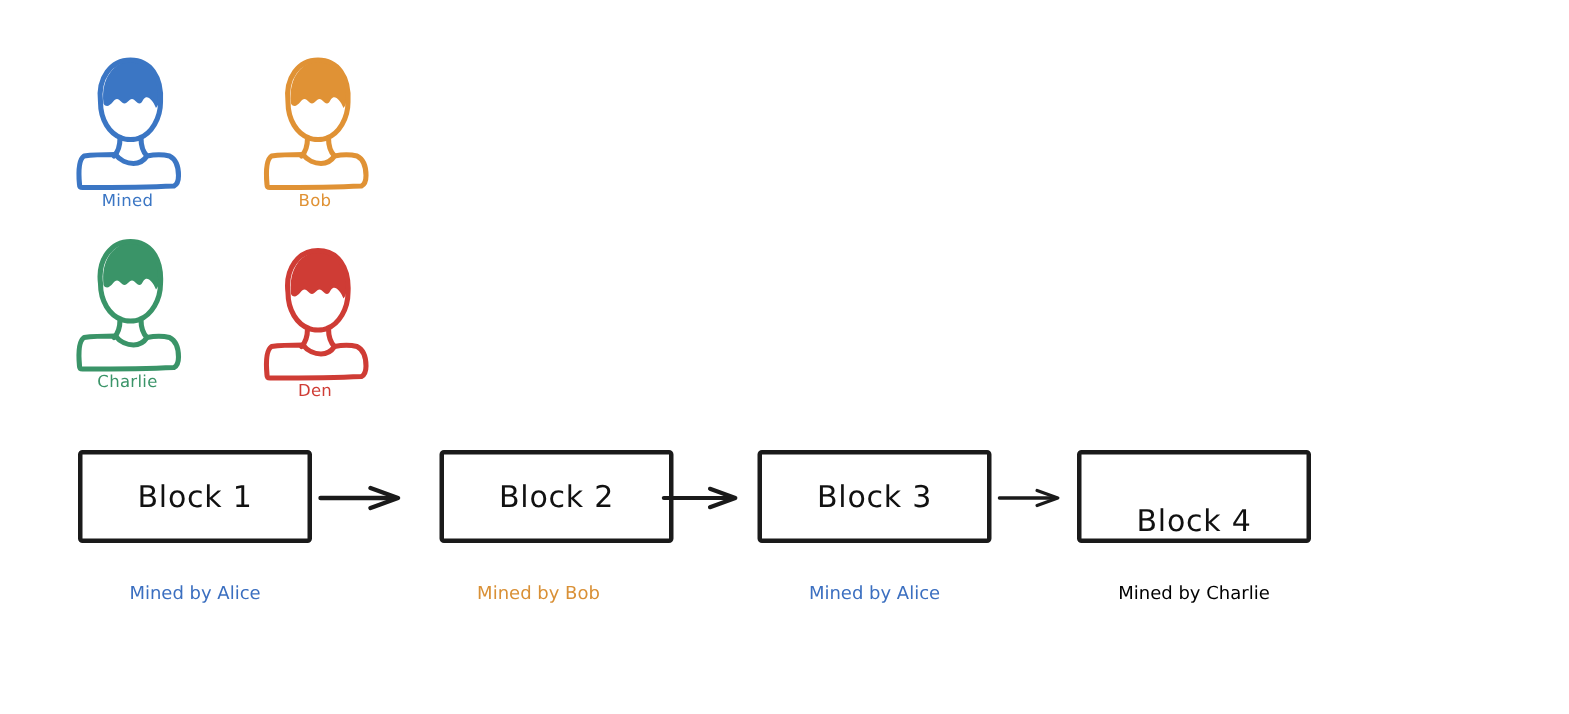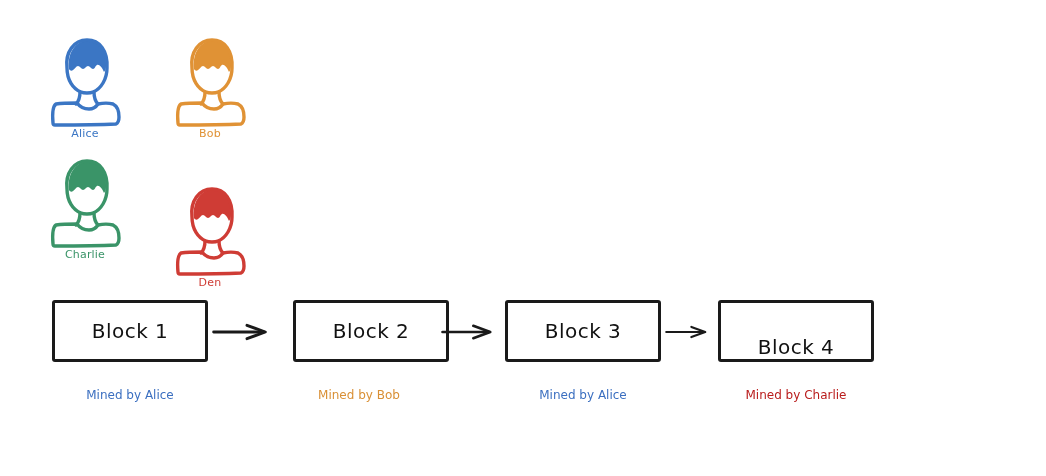--- a/index.html
+++ b/index.html
@@ -119,21 +119,21 @@
 
     <div class="avatar-cell" id="cell-0" style="left: 45px; top: 35px;">
       <div class="avatar-glyph">
         <svg viewBox="0 0 80 95" xmlns="http://www.w3.org/2000/svg">
           <path class="av-hair" d="M24 34 C22 16 32 6 42 6 C54 6 62 15 61 31 C61 34 60 36 59 37 C57 32 54 29 52 30 C50 31 50 34 48 34 C46 34 45 31 43 31 C41 31 40 34 38 34 C36 34 35 31 33 31 C31 31 30 34 28 35 C27 36 25 36 24 34 Z" fill="#3b76c4"></path>
           <path class="av-line" d="M22 33 C20 17 29 5 42 5 C55 5 63 16 62 33 C62 44 56 54 48 57 C46 58 44 58 42 58 C40 58 38 58 36 57 C28 54 22 45 22 33 Z" fill="none" stroke="#3b76c4" stroke-width="3.4" stroke-linecap="round" stroke-linejoin="round"></path>
           <path class="av-line" d="M35 57 C35 62 34 66 31 69 M49 57 C49 62 50 66 53 69" fill="none" stroke="#3b76c4" stroke-width="3.4" stroke-linecap="round" stroke-linejoin="round"></path>
           <path class="av-line" d="M8 88 C7 77 8 71 11 69 C18 68 27 68 32 68 C35 72 40 74 44 74 C48 74 51 72 53 69 C58 68 64 68 68 69 C72 71 74 76 74 82 C74 86 73 88 71 89 C50 90 26 90 10 90 C8 90 8 89 8 88 Z" fill="none" stroke="#3b76c4" stroke-width="3.4" stroke-linecap="round" stroke-linejoin="round"></path>
         </svg>
       </div>
-      <div class="avatar-name" style="color: rgb(59, 118, 196);">Alice</div>
+      <div class="avatar-name" style="color: rgb(59, 118, 196);">Mined</div>
     </div>
 
     <div class="avatar-cell" id="cell-1" style="left: 170px; top: 35px;">
       <div class="avatar-glyph">
         <svg viewBox="0 0 80 95" xmlns="http://www.w3.org/2000/svg">
           <path class="av-hair" d="M24 34 C22 16 32 6 42 6 C54 6 62 15 61 31 C61 34 60 36 59 37 C57 32 54 29 52 30 C50 31 50 34 48 34 C46 34 45 31 43 31 C41 31 40 34 38 34 C36 34 35 31 33 31 C31 31 30 34 28 35 C27 36 25 36 24 34 Z" fill="#e09235"></path>
           <path class="av-line" d="M22 33 C20 17 29 5 42 5 C55 5 63 16 62 33 C62 44 56 54 48 57 C46 58 44 58 42 58 C40 58 38 58 36 57 C28 54 22 45 22 33 Z" fill="none" stroke="#e09235" stroke-width="3.4" stroke-linecap="round" stroke-linejoin="round"></path>
           <path class="av-line" d="M35 57 C35 62 34 66 31 69 M49 57 C49 62 50 66 53 69" fill="none" stroke="#e09235" stroke-width="3.4" stroke-linecap="round" stroke-linejoin="round"></path>
           <path class="av-line" d="M8 88 C7 77 8 71 11 69 C18 68 27 68 32 68 C35 72 40 74 44 74 C48 74 51 72 53 69 C58 68 64 68 68 69 C72 71 74 76 74 82 C74 86 73 88 71 89 C50 90 26 90 10 90 C8 90 8 89 8 88 Z" fill="none" stroke="#e09235" stroke-width="3.4" stroke-linecap="round" stroke-linejoin="round"></path>
         </svg>
@@ -146,21 +146,21 @@
         <svg viewBox="0 0 80 95" xmlns="http://www.w3.org/2000/svg">
           <path class="av-hair" d="M24 34 C22 16 32 6 42 6 C54 6 62 15 61 31 C61 34 60 36 59 37 C57 32 54 29 52 30 C50 31 50 34 48 34 C46 34 45 31 43 31 C41 31 40 34 38 34 C36 34 35 31 33 31 C31 31 30 34 28 35 C27 36 25 36 24 34 Z" fill="#3a9468"></path>
           <path class="av-line" d="M22 33 C20 17 29 5 42 5 C55 5 63 16 62 33 C62 44 56 54 48 57 C46 58 44 58 42 58 C40 58 38 58 36 57 C28 54 22 45 22 33 Z" fill="none" stroke="#3a9468" stroke-width="3.4" stroke-linecap="round" stroke-linejoin="round"></path>
           <path class="av-line" d="M35 57 C35 62 34 66 31 69 M49 57 C49 62 50 66 53 69" fill="none" stroke="#3a9468" stroke-width="3.4" stroke-linecap="round" stroke-linejoin="round"></path>
           <path class="av-line" d="M8 88 C7 77 8 71 11 69 C18 68 27 68 32 68 C35 72 40 74 44 74 C48 74 51 72 53 69 C58 68 64 68 68 69 C72 71 74 76 74 82 C74 86 73 88 71 89 C50 90 26 90 10 90 C8 90 8 89 8 88 Z" fill="none" stroke="#3a9468" stroke-width="3.4" stroke-linecap="round" stroke-linejoin="round"></path>
         </svg>
       </div>
       <div class="avatar-name" style="color: rgb(58, 148, 104);">Charlie</div>
     </div>
 
-    <div class="avatar-cell" id="cell-3" style="left: 170px; top: 184px;">
+    <div class="avatar-cell" id="cell-3" style="left: 170px; top: 162px;">
       <div class="avatar-glyph">
         <svg viewBox="0 0 80 95" xmlns="http://www.w3.org/2000/svg">
           <path class="av-hair" d="M24 34 C22 16 32 6 42 6 C54 6 62 15 61 31 C61 34 60 36 59 37 C57 32 54 29 52 30 C50 31 50 34 48 34 C46 34 45 31 43 31 C41 31 40 34 38 34 C36 34 35 31 33 31 C31 31 30 34 28 35 C27 36 25 36 24 34 Z" fill="#cf3c35"></path>
           <path class="av-line" d="M22 33 C20 17 29 5 42 5 C55 5 63 16 62 33 C62 44 56 54 48 57 C46 58 44 58 42 58 C40 58 38 58 36 57 C28 54 22 45 22 33 Z" fill="none" stroke="#cf3c35" stroke-width="3.4" stroke-linecap="round" stroke-linejoin="round"></path>
           <path class="av-line" d="M35 57 C35 62 34 66 31 69 M49 57 C49 62 50 66 53 69" fill="none" stroke="#cf3c35" stroke-width="3.4" stroke-linecap="round" stroke-linejoin="round"></path>
           <path class="av-line" d="M8 88 C7 77 8 71 11 69 C18 68 27 68 32 68 C35 72 40 74 44 74 C48 74 51 72 53 69 C58 68 64 68 68 69 C72 71 74 76 74 82 C74 86 73 88 71 89 C50 90 26 90 10 90 C8 90 8 89 8 88 Z" fill="none" stroke="#cf3c35" stroke-width="3.4" stroke-linecap="round" stroke-linejoin="round"></path>
         </svg>
       </div>
       <div class="avatar-name" style="color: rgb(207, 60, 53);">Den</div>
     </div>
@@ -207,17 +207,17 @@
       <svg viewBox="0 0 78 20" xmlns="http://www.w3.org/2000/svg" style="width: 49px;">
         <path d="M2 10 L62 10" stroke="#1a1a1a" stroke-width="3.5" fill="none" stroke-linecap="round"></path>
         <path d="M42 2 L64 10 L42 18" stroke="#1a1a1a" stroke-width="3.5" fill="none" stroke-linecap="round" stroke-linejoin="round"></path>
       </svg>
     </div>
 
     <div class="block-unit" id="block-3" style="left: 718px;">
       <div class="block-box" style="border-color: rgb(26, 26, 26); align-items: flex-end;">
         <span class="block-label">Block 4</span>
       </div>
-      <div class="miner-label" id="miner-3" style="color: #b91c1c;">Mined by Charlie</div>
+      <div class="miner-label" id="miner-3" style="color: #000000;">Mined by Charlie</div>
     </div>
 
   </div>
 </div>
 
 </body></html>

